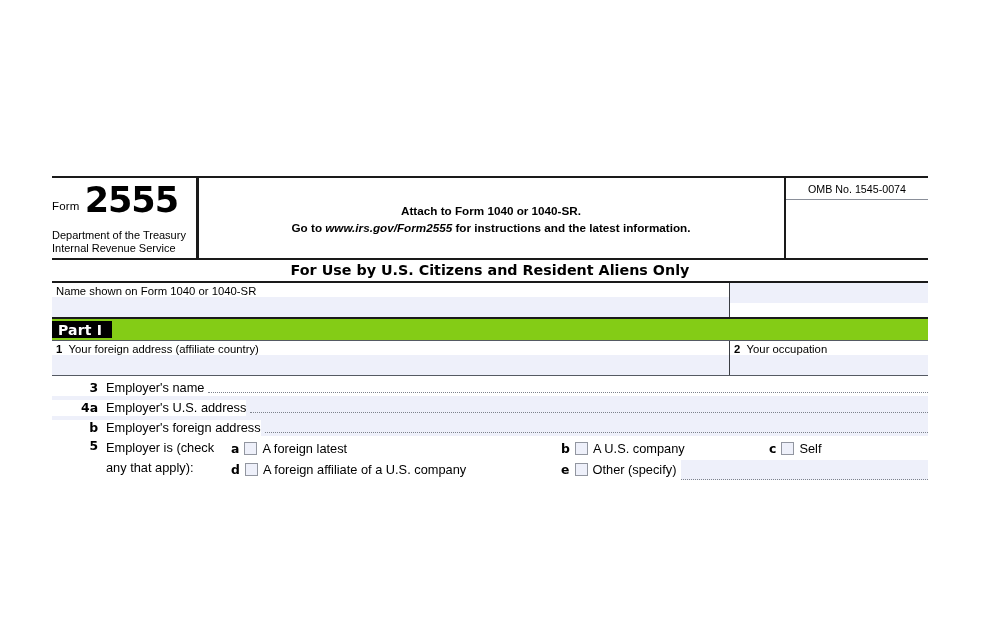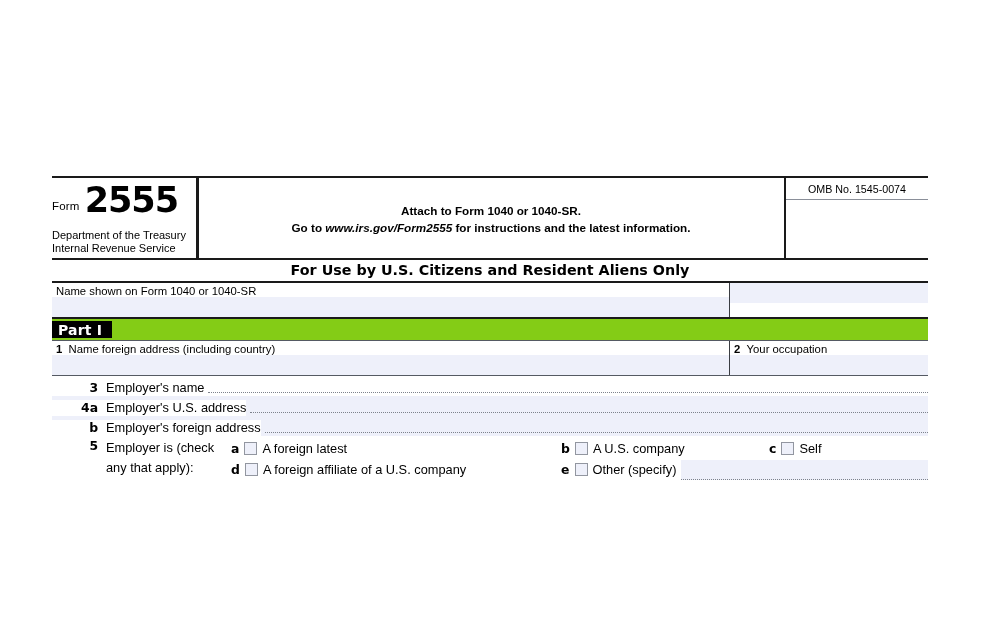--- a/index.html
+++ b/index.html
@@ -308,21 +308,21 @@
   </div>
 
   <div class="rule-thick"></div>
   <div class="part-bar">
     <span class="part-tag">Part I</span>
   </div>
 
   <div class="rule-med"></div>
   <div class="row">
     <div class="cell-l">
-      <div class="cap"><b>1</b>&nbsp;&nbsp;<span>Name foreign address (including country)</span></div>
+      <div class="cap"><b>1</b>&nbsp;&nbsp;<span>Your foreign address (affiliate country)</span></div>
       <div class="fill"></div>
     </div>
     <div class="cell-r">
       <div class="cap"><b>2</b>&nbsp;&nbsp;<span>Your occupation</span></div>
       <div class="fill"></div>
     </div>
   </div>
   <div class="rule-med"></div>
 
   <div class="nline plain">

